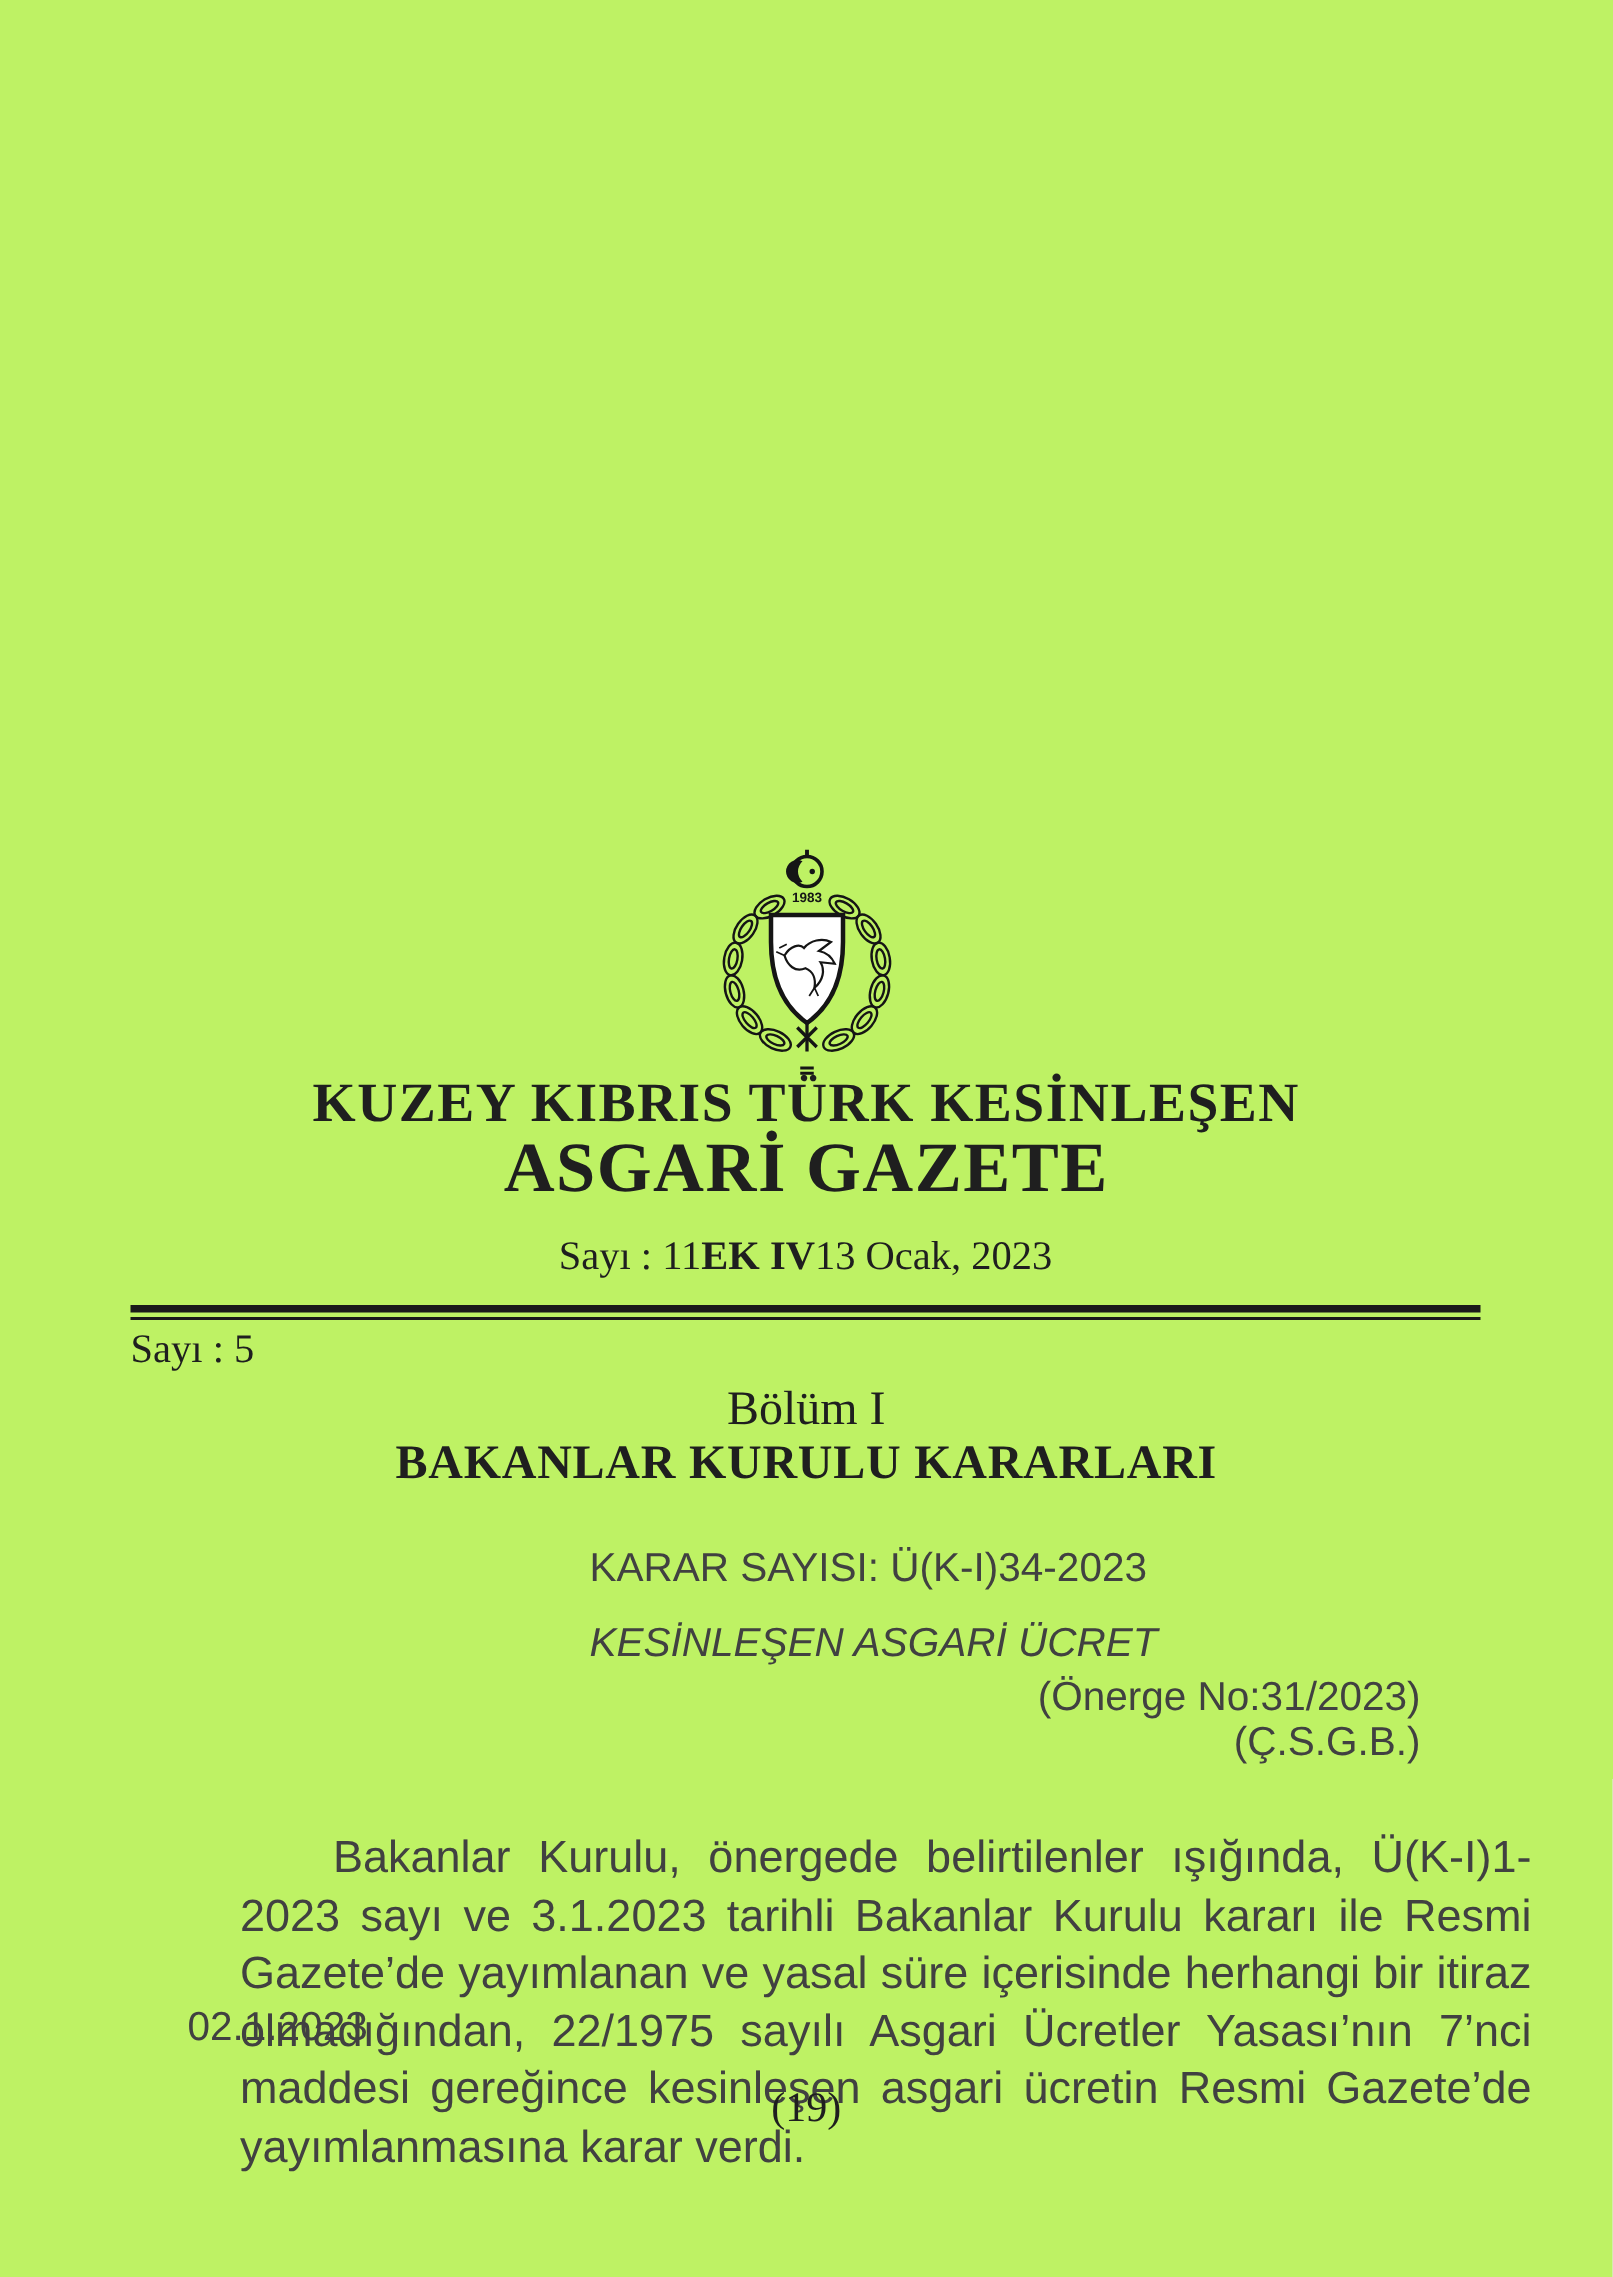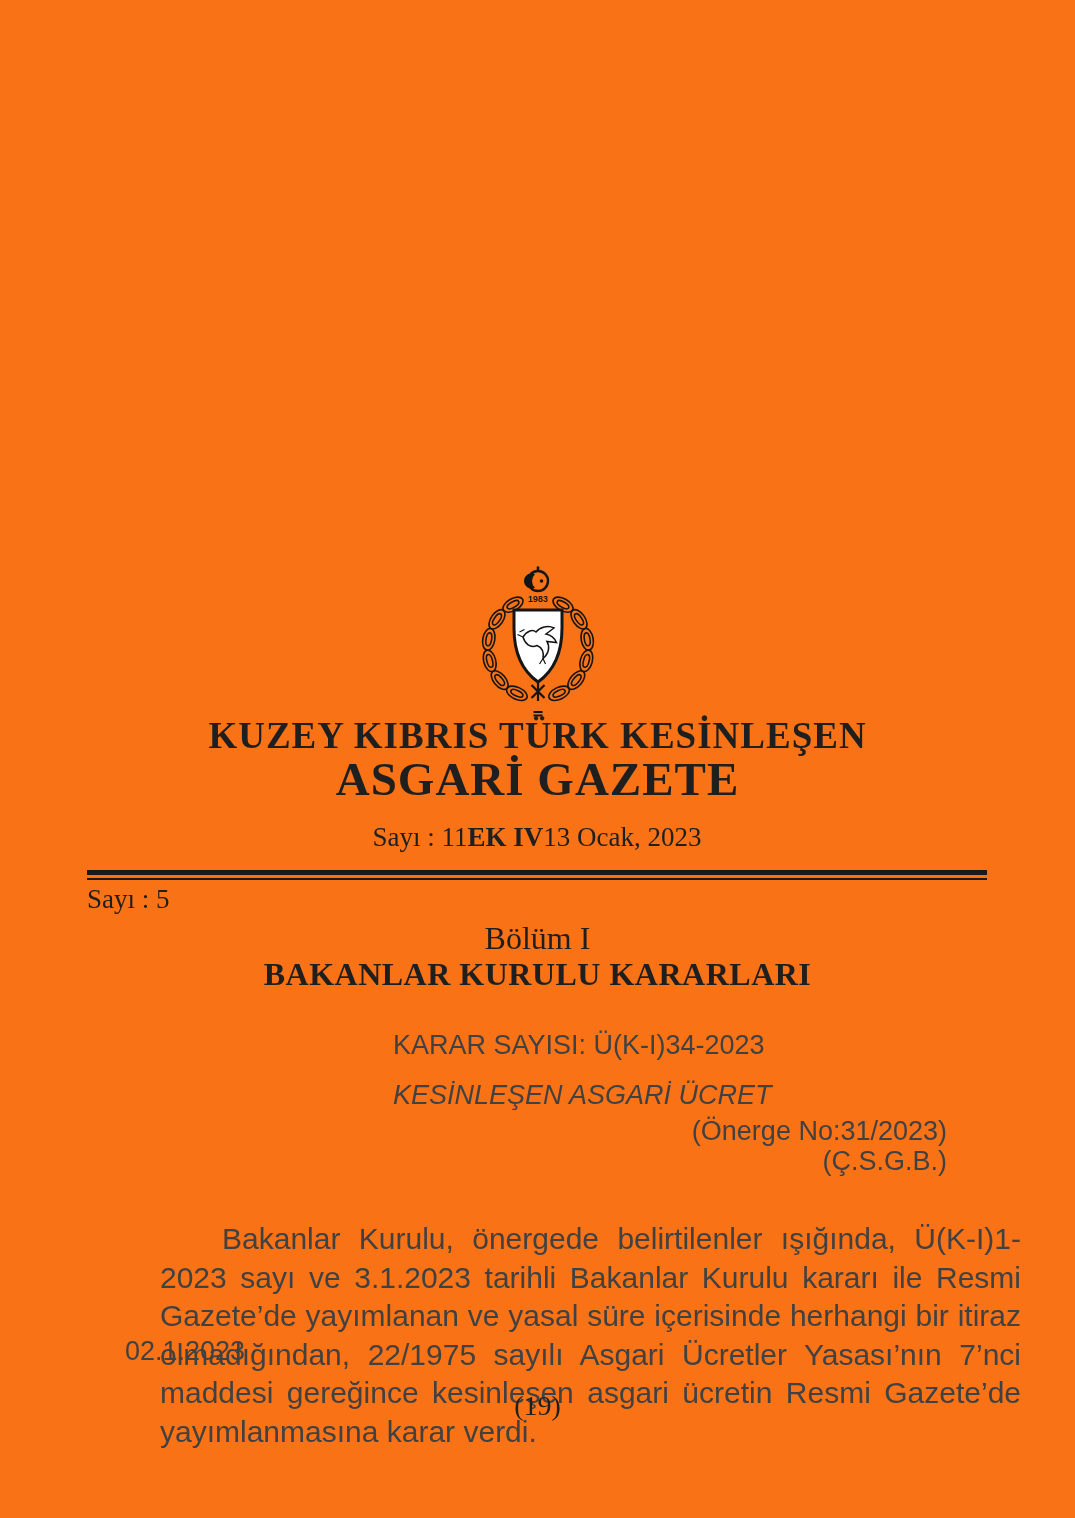--- a/index.html
+++ b/index.html
@@ -1,20 +1,20 @@
 <!DOCTYPE html>
 <html><head>
 <meta charset="utf-8">
 <style>
   html,body{margin:0;padding:0;background:#e8e8e8;}
   .page{
     position:relative;
     width:1075px;height:1518px;
     margin:0 auto;
-    background:#f97316;
+    background:#bef264;
     overflow:hidden;
     font-family:"Liberation Serif", serif;
     color:#1f1f1f;
   }
   .abs{position:absolute;}
   .serif{font-family:"Liberation Serif", serif;}
   .sans{font-family:"Liberation Sans", sans-serif;color:#414141;}
   .center{left:0;width:100%;text-align:center;}
   .emblem{left:50%;transform:translateX(-50%);top:566px;}
   .title-country{top:714px;font-size:37px;font-weight:bold;letter-spacing:1px;}

